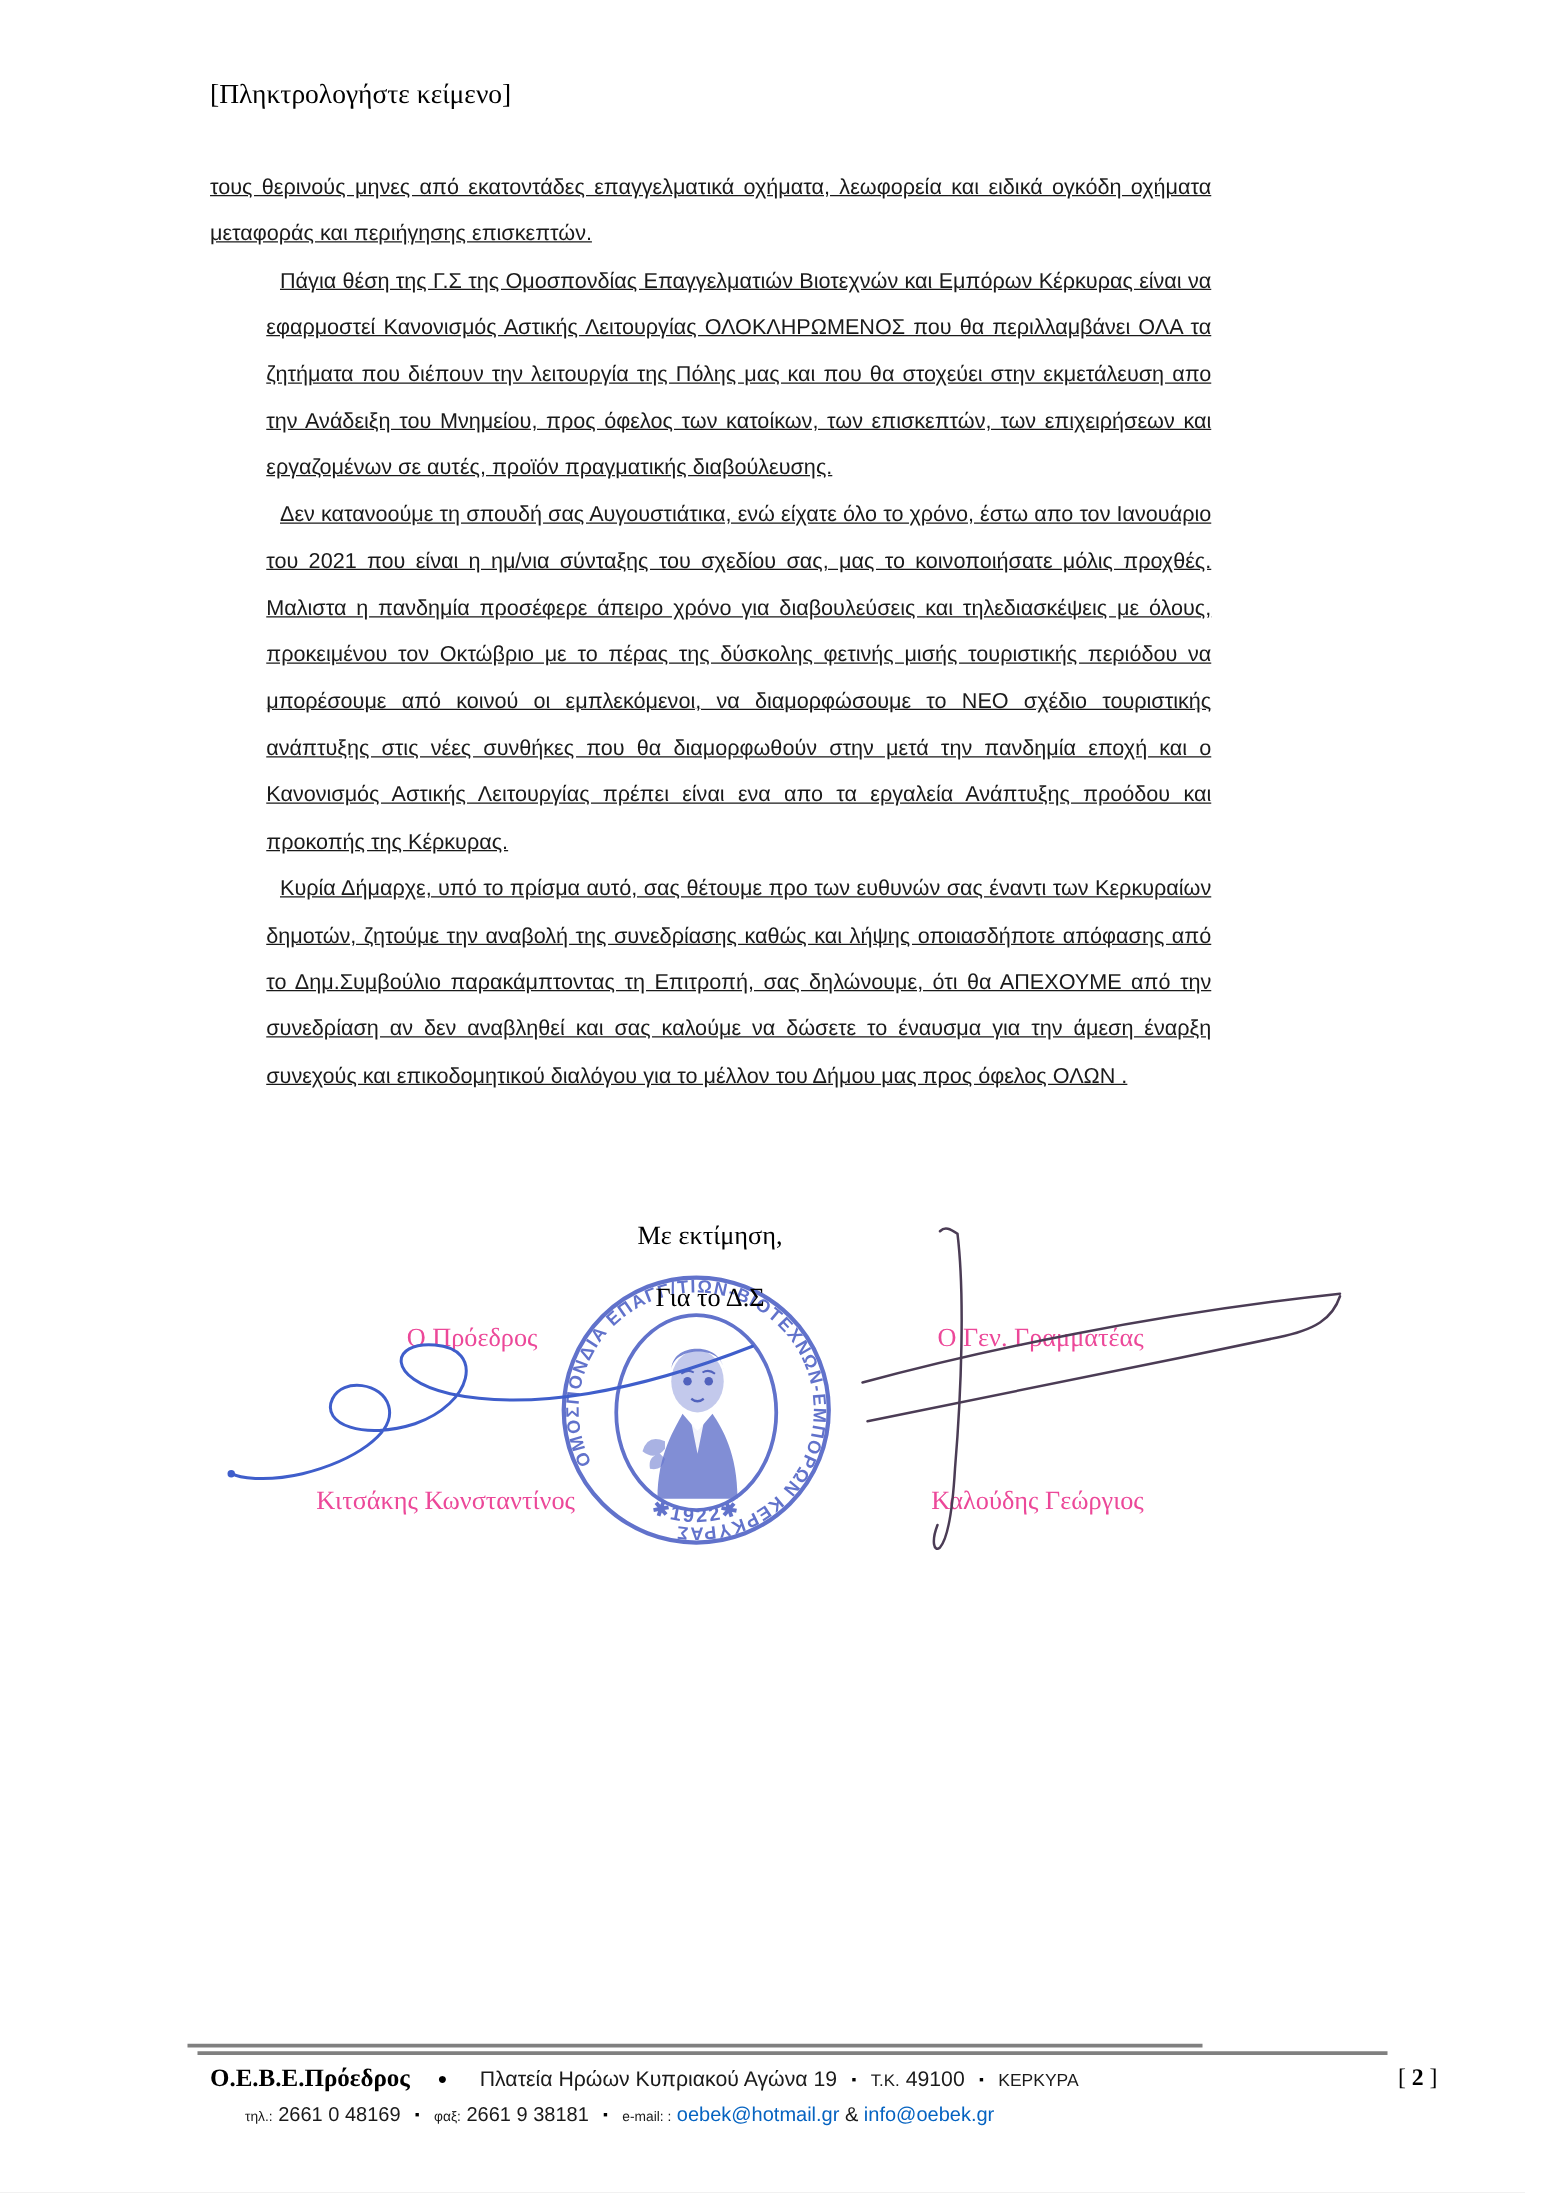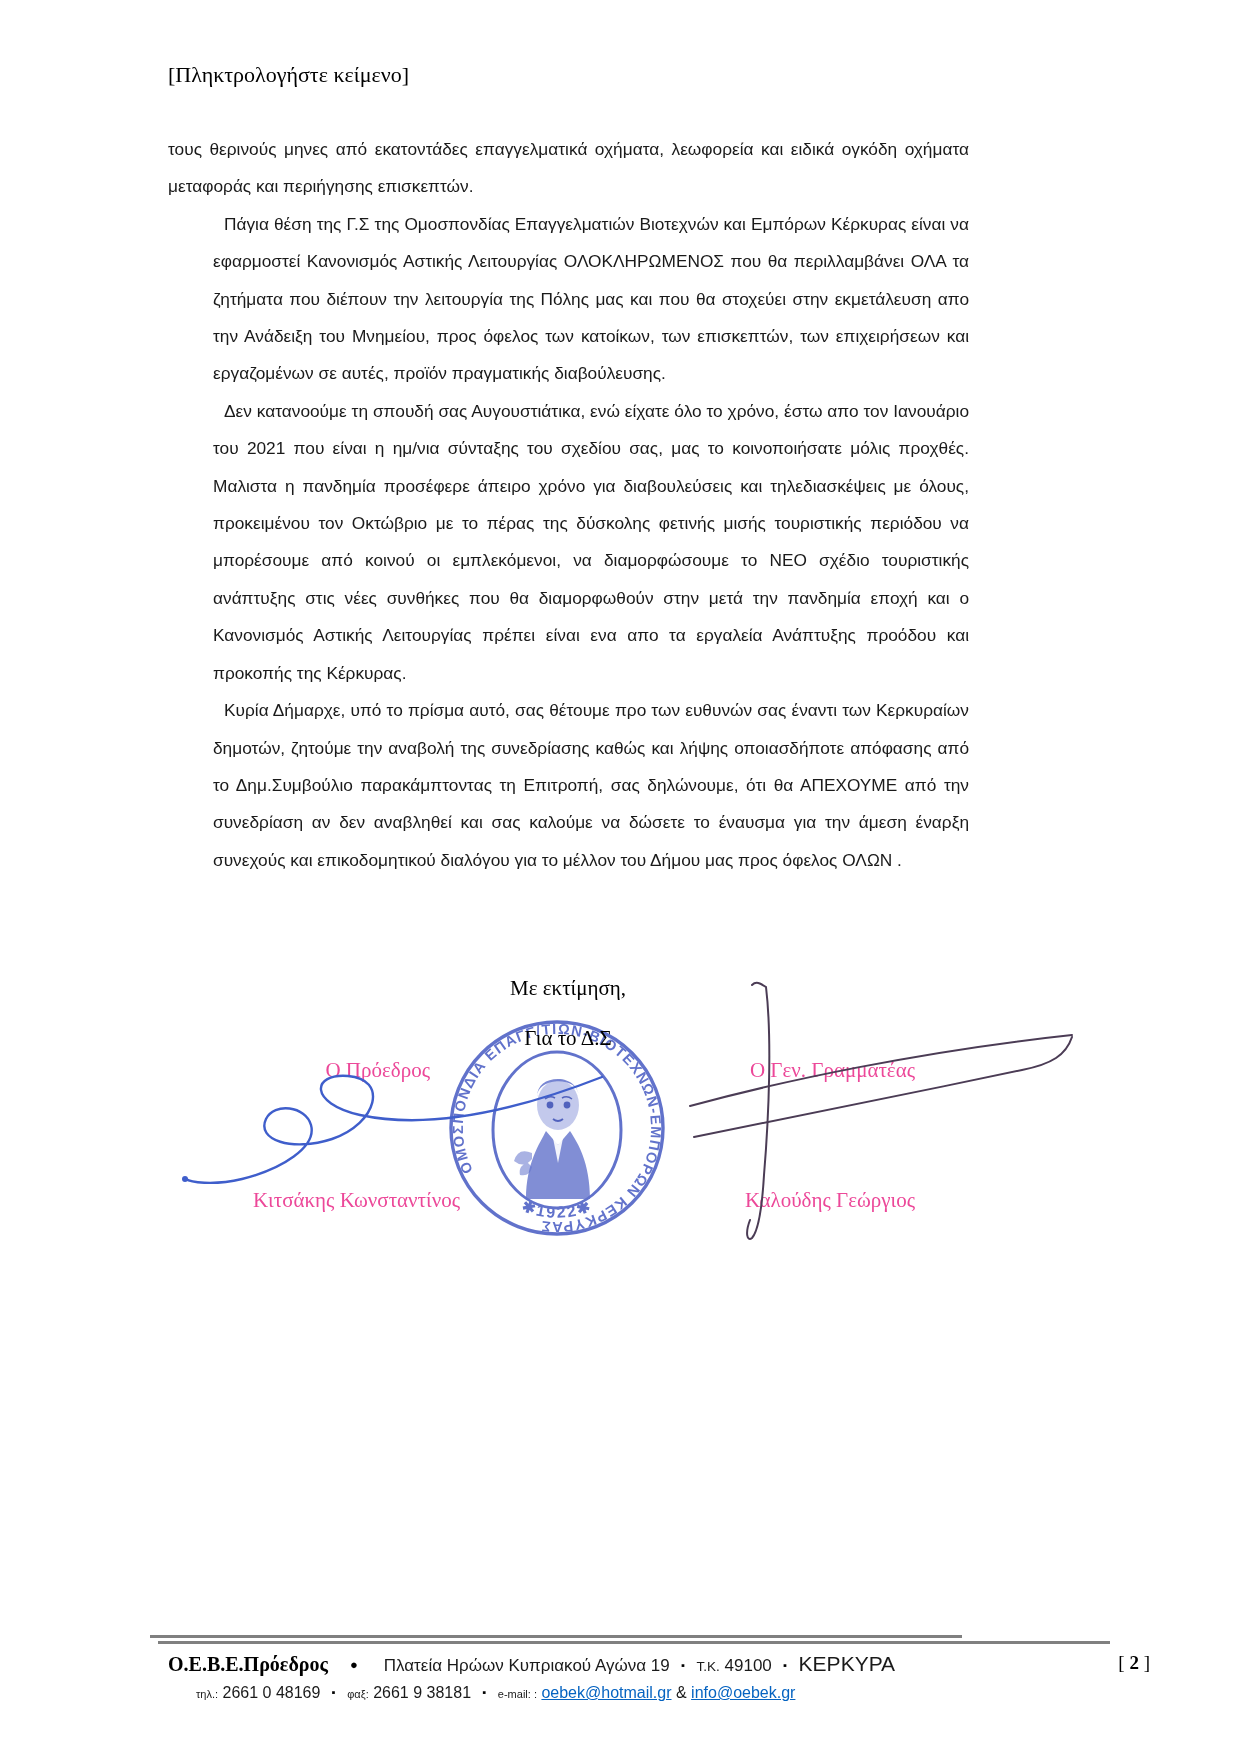--- a/index.html
+++ b/index.html
@@ -10,21 +10,21 @@
   
   .hdr{
     position:absolute;left:168px;top:62px;
     font-family:"Liberation Serif",serif;font-size:22px;color:#000;
   }
   
   .body-text{
     position:absolute;left:168px;top:131px;width:801px;
     font-size:17.3px;line-height:37.4px;text-align:justify;
   }
-  .body-text p{margin:0;}
+  .body-text p{margin:0;text-decoration:underline;}
   .body-text p.indent{text-indent:11px;margin-left:45px;}
   
   .center-col{position:absolute;left:168px;width:800px;text-align:center;
     font-family:"Liberation Serif",serif;font-size:21px;color:#000;}
   .salutation{top:976px;z-index:4;}
   .onbehalf{top:1026px;z-index:4;}
   .signer-title,.signer-name{
     position:absolute;text-align:right;font-family:"Liberation Serif",serif;
     font-size:21px;color:#ec4899;z-index:1;
   }
@@ -40,29 +40,29 @@
   
   .rule{position:absolute;background:#808080;height:3px;}
   .rule-a{left:150px;top:1635px;width:812px;}
   .rule-b{left:158px;top:1641px;width:952px;}
   .footer-line1{position:absolute;left:168px;top:1652px;width:880px;white-space:nowrap;}
   .footer-org{font-family:"Liberation Serif",serif;font-weight:bold;font-size:20px;color:#000;}
   .footer-bullet{font-size:13px;margin:0 26px 0 22px;vertical-align:2px;color:#000;}
   .footer-addr{font-size:17px;color:#1a1a1a;}
   .footer-sep{font-size:11px;vertical-align:2px;margin:0 7px;color:#000;}
   .footer-postal-label{font-size:13.5px;}
-  .footer-city{font-size:21px;}
+  .footer-city{font-size:14px;}
   .page-num{
     position:absolute;right:132px;top:1652px;
     font-family:"Liberation Serif",serif;font-size:19px;color:#000;
   }
   .page-num b{font-weight:bold;}
   .footer-line2{position:absolute;left:196px;top:1684px;white-space:nowrap;font-size:16px;color:#1a1a1a;}
   .footer-line2 .small{font-size:11px;}
-  .footer-line2 a{color:#0563c1;text-decoration:underline;cursor:pointer;}
+  .footer-line2 a{color:#0563c1;cursor:pointer;}
 </style>
 </head>
 <body>
 
 <div class="page">
 
   <div class="hdr">[Πληκτρολογήστε κείμενο]</div>
 
   <div class="body-text">
     <p>τους θερινούς μηνες από εκατοντάδες  επαγγελματικά οχήματα, λεωφορεία και ειδικά ογκόδη οχήματα  μεταφοράς και περιήγησης επισκεπτών.</p>

